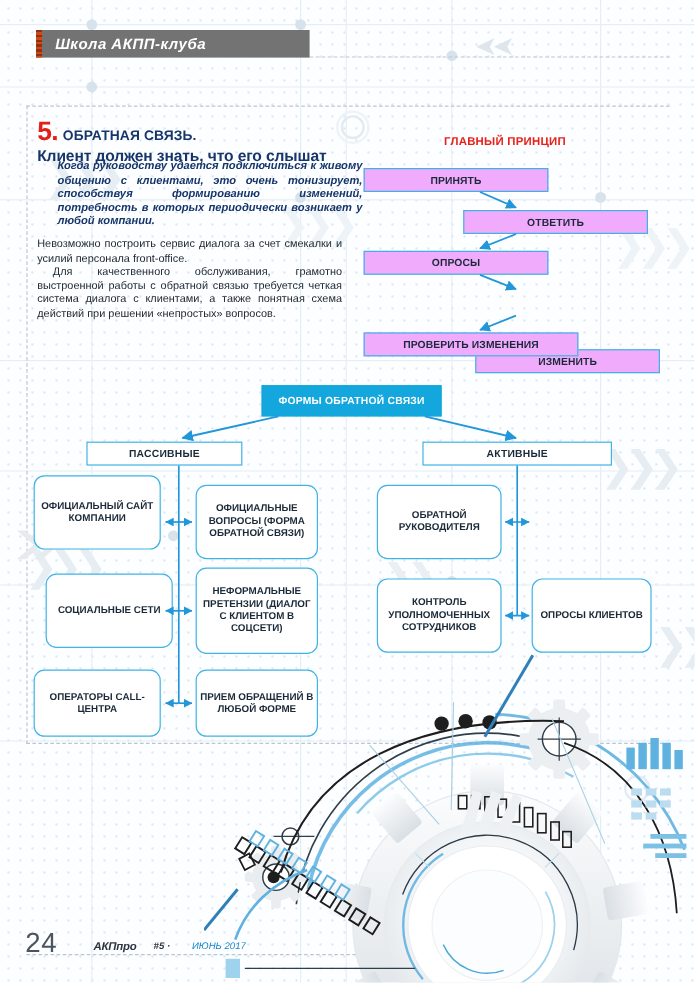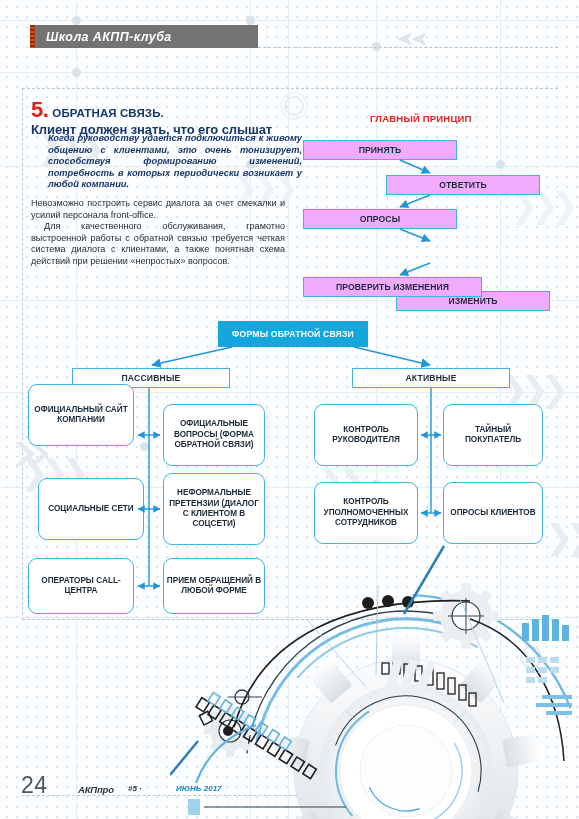--- a/index.html
+++ b/index.html
@@ -106,22 +106,22 @@
   }
   .foot-logo{
     position:absolute;left:78px;top:784px;
     color:#2b3640;font-weight:bold;font-style:italic;font-size:9.5px;letter-spacing:-.2px;
   }
   .foot-issue{
     position:absolute;left:128px;top:784px;
     color:#2b3640;font-weight:bold;font-style:italic;font-size:8px;
   }
   .foot-date{
-    position:absolute;left:176px;top:784px;
-    color:#1787c9;font-weight:bold;font-style:italic;font-size:8px;
+    position:absolute;left:160px;top:784px;
+    color:#1787c9;font-weight:normal;font-style:italic;font-size:8px;
   }
 
   svg.overlay{position:absolute;left:0;top:0;width:579px;height:819px;pointer-events:none;}
   svg.deco{position:absolute;pointer-events:none;}
 </style>
 </head>
 <body>
 
 <div id="page">
 
@@ -202,35 +202,34 @@
   <div class="principle-title">ГЛАВНЫЙ ПРИНЦИП</div>
 
   <div class="fbox" style="left:303px;top:140px;width:154px;height:20px;">ПРИНЯТЬ</div>
   <div class="fbox" style="left:386px;top:175px;width:154px;height:20px;">ОТВЕТИТЬ</div>
   <div class="fbox" style="left:303px;top:209px;width:154px;height:20px;">ОПРОСЫ</div>
   <div class="fbox" style="left:396px;top:243px;width:154px;height:20px;margin-top:48px;">ИЗМЕНИТЬ</div>
   <div class="fbox" style="left:303px;top:277px;width:179px;height:20px;">ПРОВЕРИТЬ ИЗМЕНЕНИЯ</div>
 
   <div class="hdr-blue" style="left:218px;top:321px;width:150px;height:26px;">ФОРМЫ ОБРАТНОЙ СВЯЗИ</div>
 
-  <div class="branch" style="left:72px;top:368px;width:158px;height:20px;">ПАССИВНЫЕ</div>
+  <div class="branch" style="left:72px;top:368px;width:130px;height:20px;">ПАССИВНЫЕ</div>
   <div class="branch" style="left:352px;top:368px;width:158px;height:20px;">АКТИВНЫЕ</div>
 
-  <div class="rbox" style="left:28px;top:384px;width:106px;height:62px;">ОФИЦИАЛЬНЫЙ САЙТ КОМПАНИИ</div>
+  <div class="rbox" style="left:28px;top:396px;width:106px;height:62px;">ОФИЦИАЛЬНЫЙ САЙТ КОМПАНИИ</div>
   <div class="rbox" style="left:28px;top:478px;width:106px;height:62px;margin-left:10px;">СОЦИАЛЬНЫЕ СЕТИ</div>
   <div class="rbox" style="left:28px;top:558px;width:106px;height:56px;text-align:center;">ОПЕРАТОРЫ CALL-ЦЕНТРА</div>
 
   <div class="rbox" style="left:163px;top:404px;width:102px;height:62px;">ОФИЦИАЛЬНЫЕ ВОПРОСЫ (ФОРМА ОБРАТНОЙ СВЯЗИ)</div>
   <div class="rbox" style="left:163px;top:473px;width:102px;height:72px;">НЕФОРМАЛЬНЫЕ ПРЕТЕНЗИИ (ДИАЛОГ С КЛИЕНТОМ В СОЦСЕТИ)</div>
   <div class="rbox" style="left:163px;top:558px;width:102px;height:56px;">ПРИЕМ ОБРАЩЕНИЙ В ЛЮБОЙ ФОРМЕ</div>
 
-  <div class="rbox" style="left:314px;top:404px;width:104px;height:62px;">КОНТРОЛЬ РУКОВОДИТЕЛЯ</div>
+  <div class="rbox" style="left:314px;top:404px;width:104px;height:62px;">ОБРАТНОЙ РУКОВОДИТЕЛЯ</div>
   <div class="rbox" style="left:314px;top:482px;width:104px;height:62px;">КОНТРОЛЬ УПОЛНОМОЧЕННЫХ СОТРУДНИКОВ</div>
 
-  <div class="rbox" style="left:443px;top:404px;width:100px;height:62px;">ТАЙНЫЙ ПОКУПАТЕЛЬ</div>
   <div class="rbox" style="left:443px;top:482px;width:100px;height:62px;">ОПРОСЫ КЛИЕНТОВ</div>
 
   <svg class="overlay">
     <defs>
       <marker id="ar" markerWidth="7" markerHeight="7" refX="5.5" refY="3" orient="auto">
         <path d="M0 0 L6 3 L0 6 Z" fill="#2196d8"></path>
       </marker>
       <marker id="arS" markerWidth="6" markerHeight="6" refX="4.8" refY="2.6" orient="auto">
         <path d="M0 0 L5 2.6 L0 5.2 Z" fill="#2196d8"></path>
       </marker>

